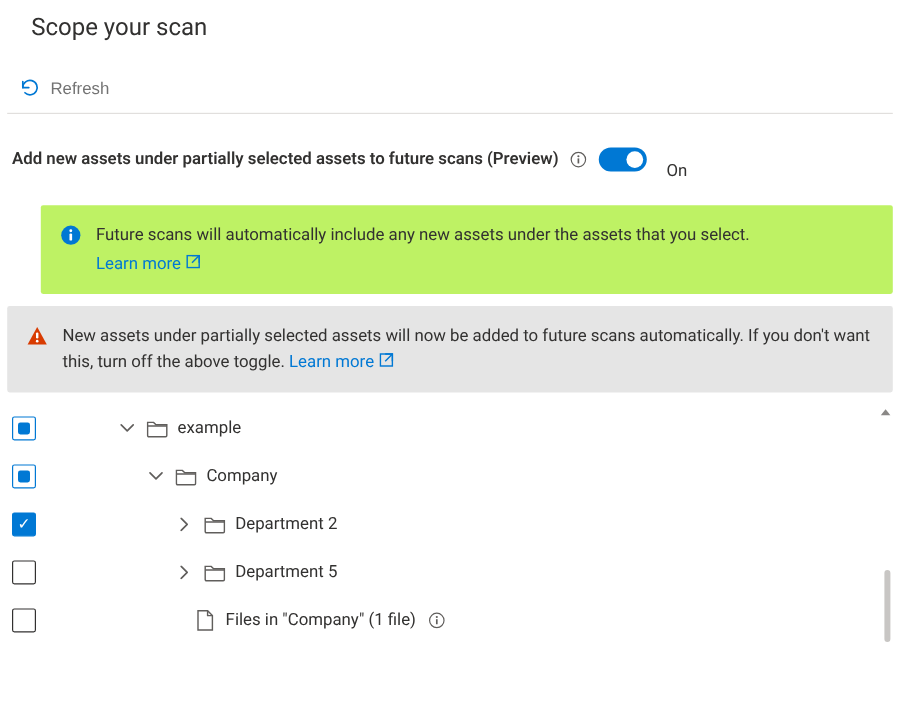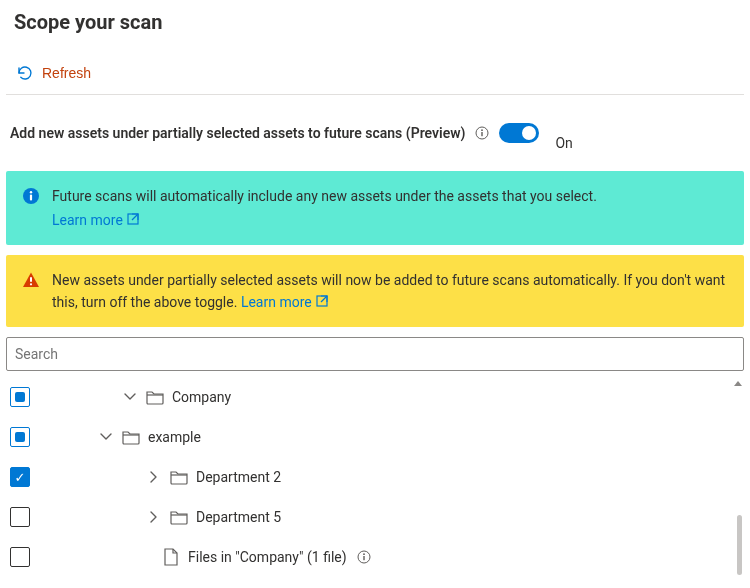--- a/index.html
+++ b/index.html
@@ -10,40 +10,40 @@
     color: #323130;
     background: #fff;
     width: 750px;
     height: 588px;
     overflow: hidden;
   }
   .page { padding: 0 6px; }
 
   h1.title {
     font-size: 20px;
-    font-weight: 700;
-    margin: 10px 0 24px 8px;
+    font-weight: 400;
+    margin: 10px 0 24px 20px;
   }
 
   .toolbar {
     display: flex;
     align-items: center;
     gap: 8px;
     padding: 6px 4px 12px 10px;
   }
   .refresh-btn {
     display: inline-flex;
     align-items: center;
     gap: 8px;
     background: none;
     border: none;
     padding: 0;
     cursor: pointer;
     font-size: 14px;
-    color: #c2410c;
+    color: #737373;
   }
   .refresh-btn .icon svg { width: 18px; height: 18px; display:block; }
   hr.toolbar-sep {
     border: none;
     border-top: 1px solid #e1dfdd;
     margin: 0 0 20px 0;
   }
 
   .toggle-row {
     display: flex;
@@ -81,24 +81,25 @@
   .toggle-state { margin-left: 6px; margin-top: 20px; }
 
   .callout {
     display: flex;
     gap: 12px;
     padding: 14px 16px;
     margin: 0 0 10px 0;
     border-radius: 2px;
   }
   .callout.info {
-    background: #5eead4;
+    background: #bef264;
+    margin-left: 28px;
   }
   .callout.warn {
-    background: #fde047;
+    background: #e5e5e5;
   }
   .callout .icon { flex: 0 0 auto; width:18px; padding-top:2px; }
   .callout .icon svg { width:18px; height:18px; display:block; }
   .callout .body { flex: 1; line-height: 22px; font-size:14px; }
   .callout .body .learn {
     color: #0078d4;
     text-decoration: none;
     cursor: pointer;
     display: inline-flex;
     align-items: flex-end;
@@ -302,64 +303,61 @@
     <div class="body">
       <span>New assets under partially selected assets will now be added to future scans automatically. If you don't want this, turn off the above toggle. </span><a class="learn">
         <span>Learn more</span>
         <span class="ext-icon" style="color:#0078d4"><svg viewBox="0 0 12 12">
               <use href="#svg-ext"></use>
             </svg></span>
       </a>
     </div>
   </div>
 
-  <div class="search-wrap">
-    <input class="search-input" placeholder="Search" style="">
-  </div>
 
   <div class="tree-wrap">
     <span class="tree-scroll-indicator-top"></span>
+
+    <div class="tree-row">
+      <span class="checkbox partial">
+          <span class="mark"></span>
+        </span>
+      <span class="spacer indent-1"></span>
+      <span class="chevron">
+          <svg viewBox="0 0 12 12">
+            <use href="#svg-chev-down"></use>
+          </svg>
+        </span>
+      <span class="node-icon">
+          <svg viewBox="0 0 18 18">
+            <use href="#svg-folder"></use>
+          </svg>
+        </span>
+      <span class="node-label">example</span>
+    </div>
 
     <div class="tree-row">
       <span class="checkbox partial">
           <span class="mark"></span>
         </span>
       <span class="spacer indent-2"></span>
       <span class="chevron">
           <svg viewBox="0 0 12 12">
             <use href="#svg-chev-down"></use>
           </svg>
         </span>
       <span class="node-icon">
           <svg viewBox="0 0 18 18">
             <use href="#svg-folder"></use>
           </svg>
         </span>
       <span class="node-label">Company</span>
     </div>
 
     <div class="tree-row">
-      <span class="checkbox partial">
-          <span class="mark"></span>
-        </span>
-      <span class="spacer indent-1"></span>
-      <span class="chevron">
-          <svg viewBox="0 0 12 12">
-            <use href="#svg-chev-down"></use>
-          </svg>
-        </span>
-      <span class="node-icon">
-          <svg viewBox="0 0 18 18">
-            <use href="#svg-folder"></use>
-          </svg>
-        </span>
-      <span class="node-label">example</span>
-    </div>
-
-    <div class="tree-row">
       <span class="checkbox checked">
           <span class="mark">✓</span>
         </span>
       <span class="spacer indent-3"></span>
       <span class="chevron">
           <svg viewBox="0 0 12 12">
             <use href="#svg-chev-right"></use>
           </svg>
         </span>
       <span class="node-icon">

